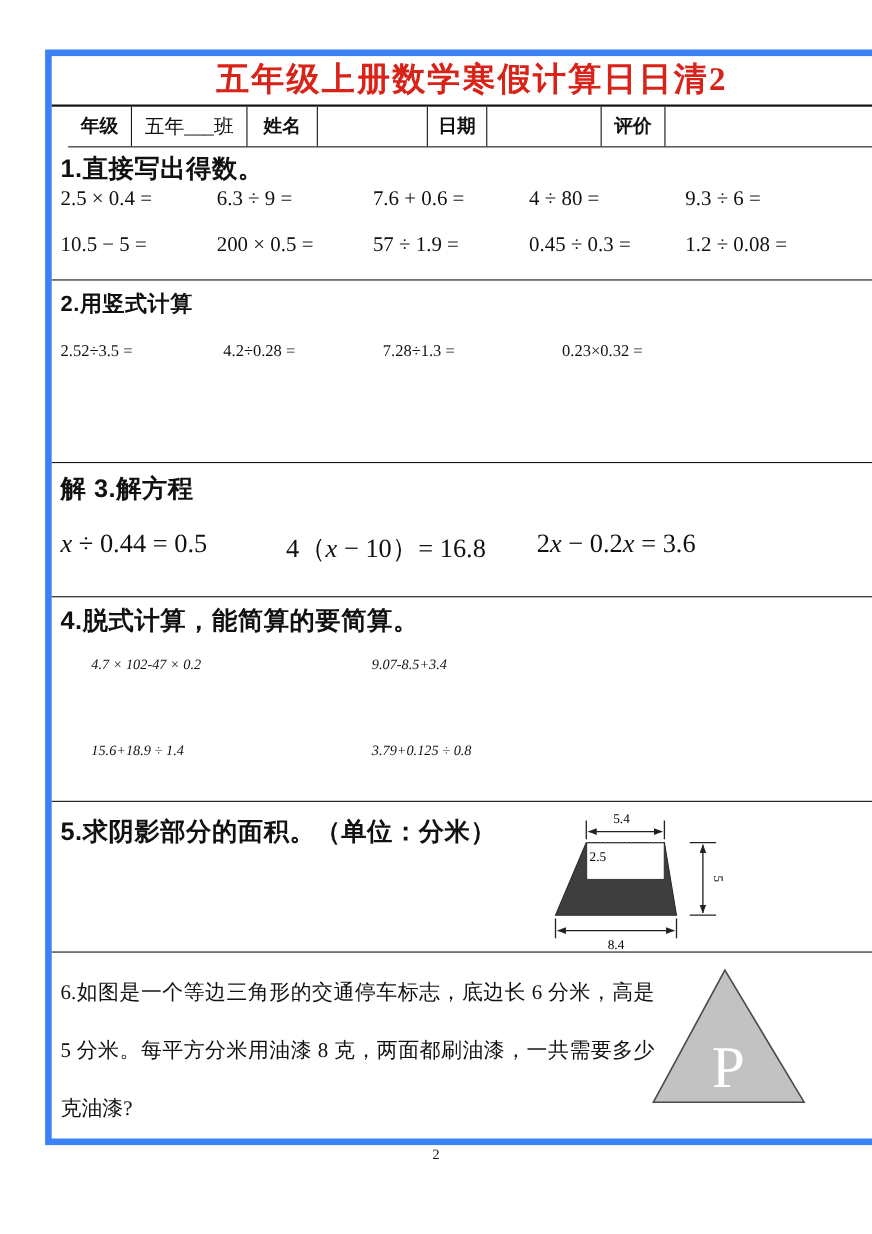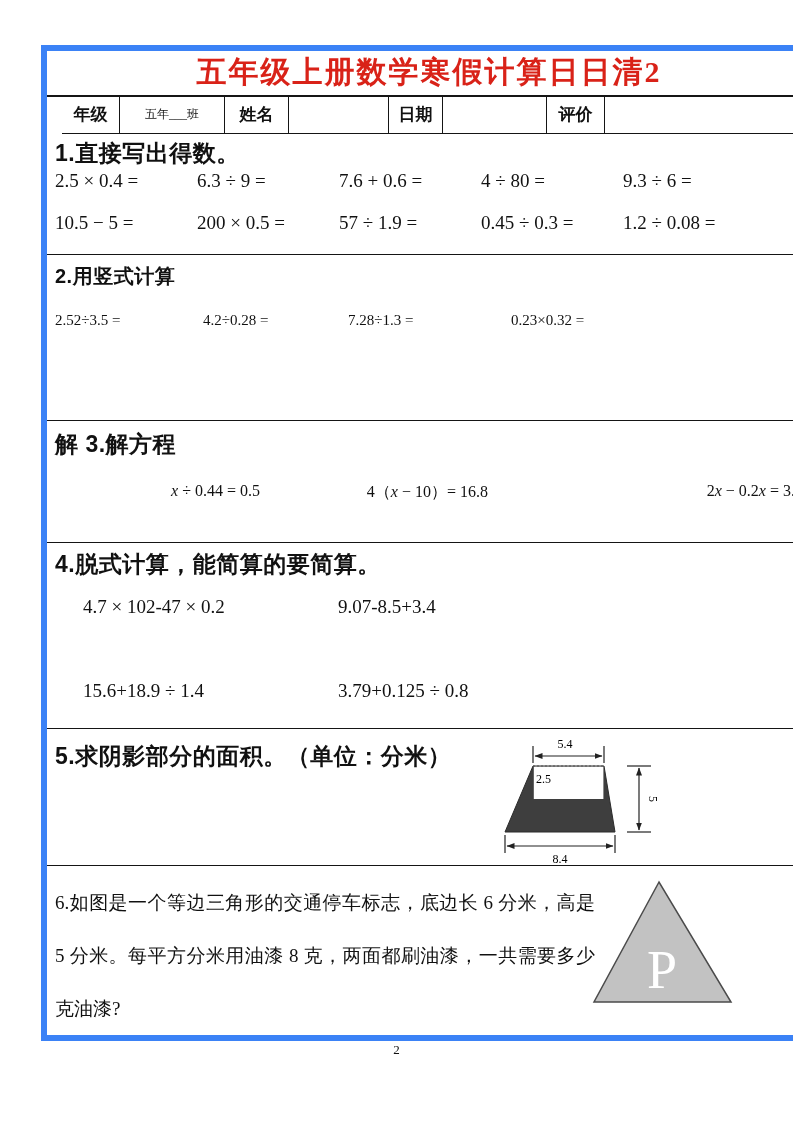--- a/index.html
+++ b/index.html
@@ -21,47 +21,47 @@
            padding:4px 8px 0 8px;position:relative;}
   .section:last-child{border-bottom:none;flex:1;}
   .sec-heading{font-weight:bold;font-size:23px;
                font-family:"Liberation Sans", sans-serif;letter-spacing:0.5px;}
   .cols{display:flex;}
   .c5 > span{width:142px;font-size:19px;}
   .c5 > span:last-child{flex:1;}
   .c4 > span{font-size:15px;}
   .c4 > .p1{width:148px;} .c4 > .p2{width:145px;} .c4 > .p3{width:163px;}
   .c4 > .p4{flex:1;}
-  .eqrow > span{font-size:16px;text-align:right;}
+  .eqrow > span{font-size:24px;}
   .eqrow .e1{width:205px;} .eqrow .e2{width:228px;} .eqrow .e3{flex:1;}
   .var{font-style:italic;}
   .c2 > .l{width:255px;padding-left:28px;box-sizing:content-box;}
   .c2 > .r{flex:1;}
-  .c2 > span{font-size:19px;}
+  .c2 > span{font-size:13px;font-style:italic;}
   .s6-text{width:540px;font-size:19px;line-height:53px;text-align:justify;
            margin-top:6px;}
   .fig-trap{position:absolute;left:452px;top:6px;}
   .fig-tri{position:absolute;left:543px;top:12px;}
   .pagenum{position:absolute;left:0;right:0;top:1042px;text-align:center;
            font-size:13px;}
   svg text{font-family:"Liberation Serif", serif;}
 </style>
 </head>
 <body>
 
 <div class="page">
   <div class="sheet">
 
     <div class="row-title">
       <span class="title-text">五年级上册数学寒假计算日日清2</span>
     </div>
 
     <div class="row-header">
       <div class="hcell lbl" style="width:58px">年级</div>
-      <div class="hcell" style="width:105px;font-size:12px">五年___班</div>
+      <div class="hcell" style="width:105px;font-size:18px">五年___班</div>
       <div class="hcell lbl" style="width:64px">姓名</div>
       <div class="hcell" style="width:100px"></div>
       <div class="hcell lbl" style="width:54px">日期</div>
       <div class="hcell" style="width:104px"></div>
       <div class="hcell lbl" style="width:58px">评价</div>
       <div class="hcell"></div>
     </div>
 
     <div class="section" style="height:124px">
       <div class="sec-heading">1.直接写出得数。</div>

